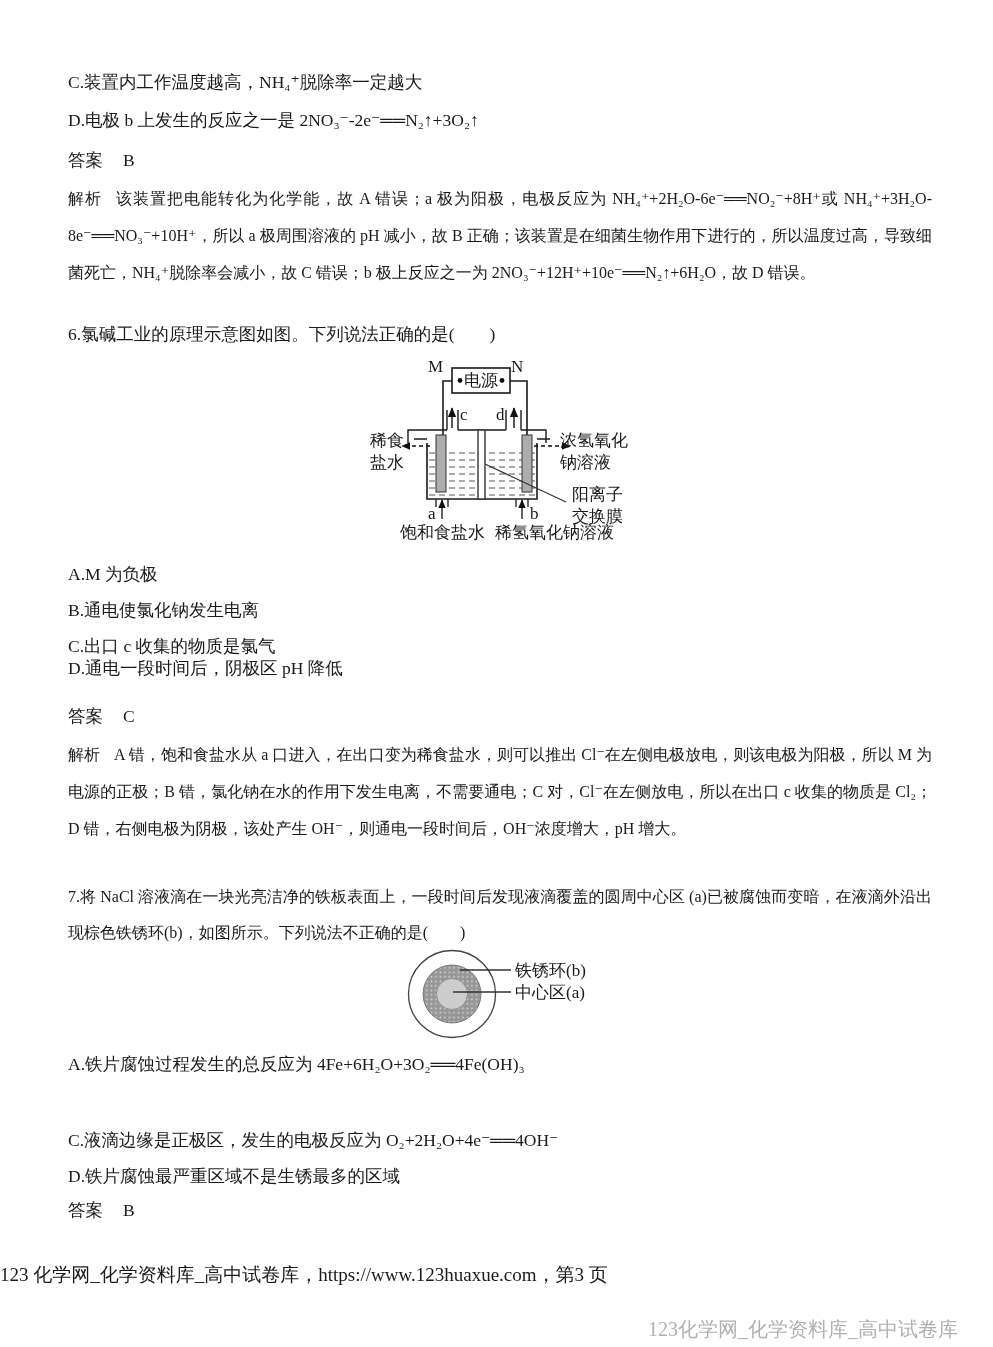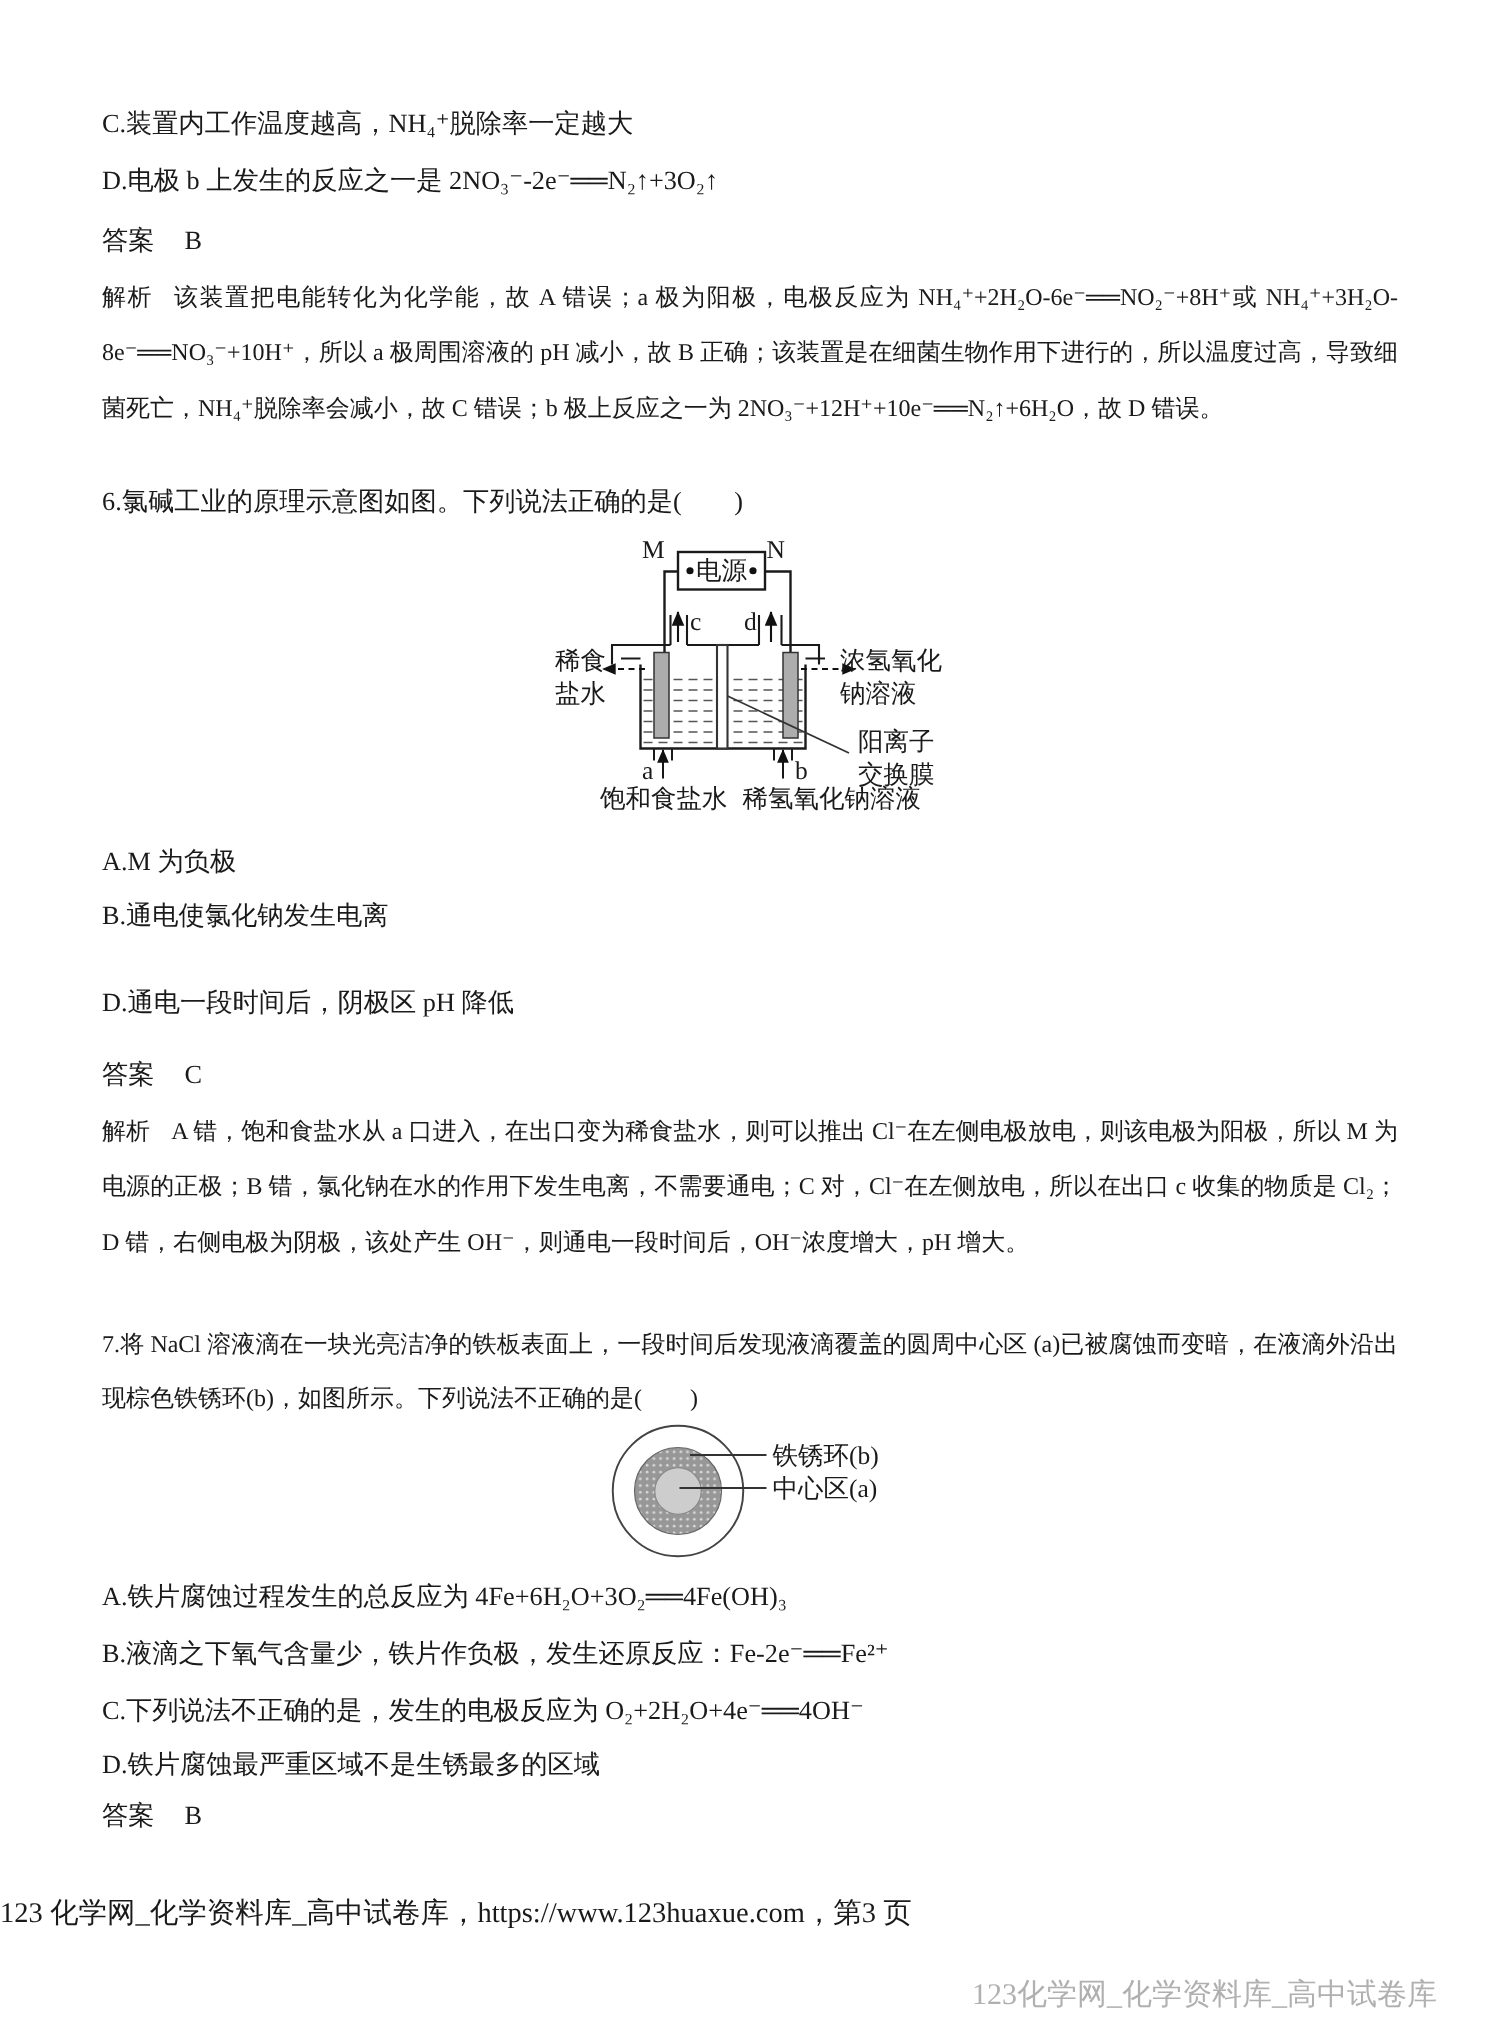--- a/index.html
+++ b/index.html
@@ -112,20 +112,21 @@
       <text x="137" y="182" font-size="16.5">稀氢氧化钠溶液</text>
 
       <line x1="127" y1="108" x2="208" y2="146" stroke="#333" stroke-width="1.2"></line>
       <text x="214" y="144">阳离子</text>
       <text x="214" y="166">交换膜</text>
     </svg>
   </div>
 
   <div class="row" style="top:562px">A.M 为负极</div>
   <div class="row" style="top:598px">B.通电使氯化钠发生电离</div>
+  <div class="row" style="top:634px">C.出口 c 收集的物质是氯气</div>
   <div class="row" style="top:656px">D.通电一段时间后，阴极区 pH 降低</div>
   <div class="row" style="top:704px">
     <span class="ans-label">答案</span><span>C</span>
   </div>
   <div class="jpara" style="top:736px">
     <span class="exp-label">解析</span><span>A 错，饱和食盐水从 a 口进入，在出口变为稀食盐水，则可以推出 Cl⁻在左侧电极放电，则该电极为阳极，所以 M 为电源的正极；B 错，氯化钠在水的作用下发生电离，不需要通电；C 对，Cl⁻在左侧放电，所以在出口 c 收集的物质是 Cl₂；D 错，右侧电极为阴极，该处产生 OH⁻，则通电一段时间后，OH⁻浓度增大，pH 增大。</span>
   </div>
 
   <div class="jpara" style="top:879px; line-height:36px;">7.将 NaCl 溶液滴在一块光亮洁净的铁板表面上，一段时间后发现液滴覆盖的圆周中心区 (a)已被腐蚀而变暗，在液滴外沿出现棕色铁锈环(b)，如图所示。下列说法不正确的是(　　)</div>
 
@@ -141,22 +142,21 @@
       <circle cx="49" cy="50" r="29" fill="url(#dotfill)" stroke="#666" stroke-width="0.8"></circle>
       <circle cx="49" cy="50" r="15.5" fill="#cdcdcd" stroke="#888" stroke-width="0.8"></circle>
       <line x1="57" y1="26" x2="108" y2="26" stroke="#333" stroke-width="1.3"></line>
       <line x1="50" y1="48" x2="108" y2="48" stroke="#333" stroke-width="1.3"></line>
       <text x="112" y="32">铁锈环(b)</text>
       <text x="112" y="54">中心区(a)</text>
     </svg>
   </div>
 
   <div class="row" style="top:1052px">A.铁片腐蚀过程发生的总反应为 4Fe+6H₂O+3O₂══4Fe(OH)₃</div>
-  <div class="row" style="top:1090px">B.液滴之下氧气含量少，铁片作负极，发生还原反应：Fe-2e⁻══Fe²⁺</div>
-  <div class="row" style="top:1128px">C.下列说法不正确的是，发生的电极反应为 O₂+2H₂O+4e⁻══4OH⁻</div>
+  <div class="row" style="top:1128px">C.液滴边缘是正极区，发生的电极反应为 O₂+2H₂O+4e⁻══4OH⁻</div>
   <div class="row" style="top:1164px">D.铁片腐蚀最严重区域不是生锈最多的区域</div>
   <div class="row" style="top:1198px">
     <span class="ans-label">答案</span><span>B</span>
   </div>
 
   <div class="footer">123 化学网_化学资料库_高中试卷库，https://www.123huaxue.com，第3 页</div>
   <div class="watermark">123化学网_化学资料库_高中试卷库</div>
 
 </div>
 

